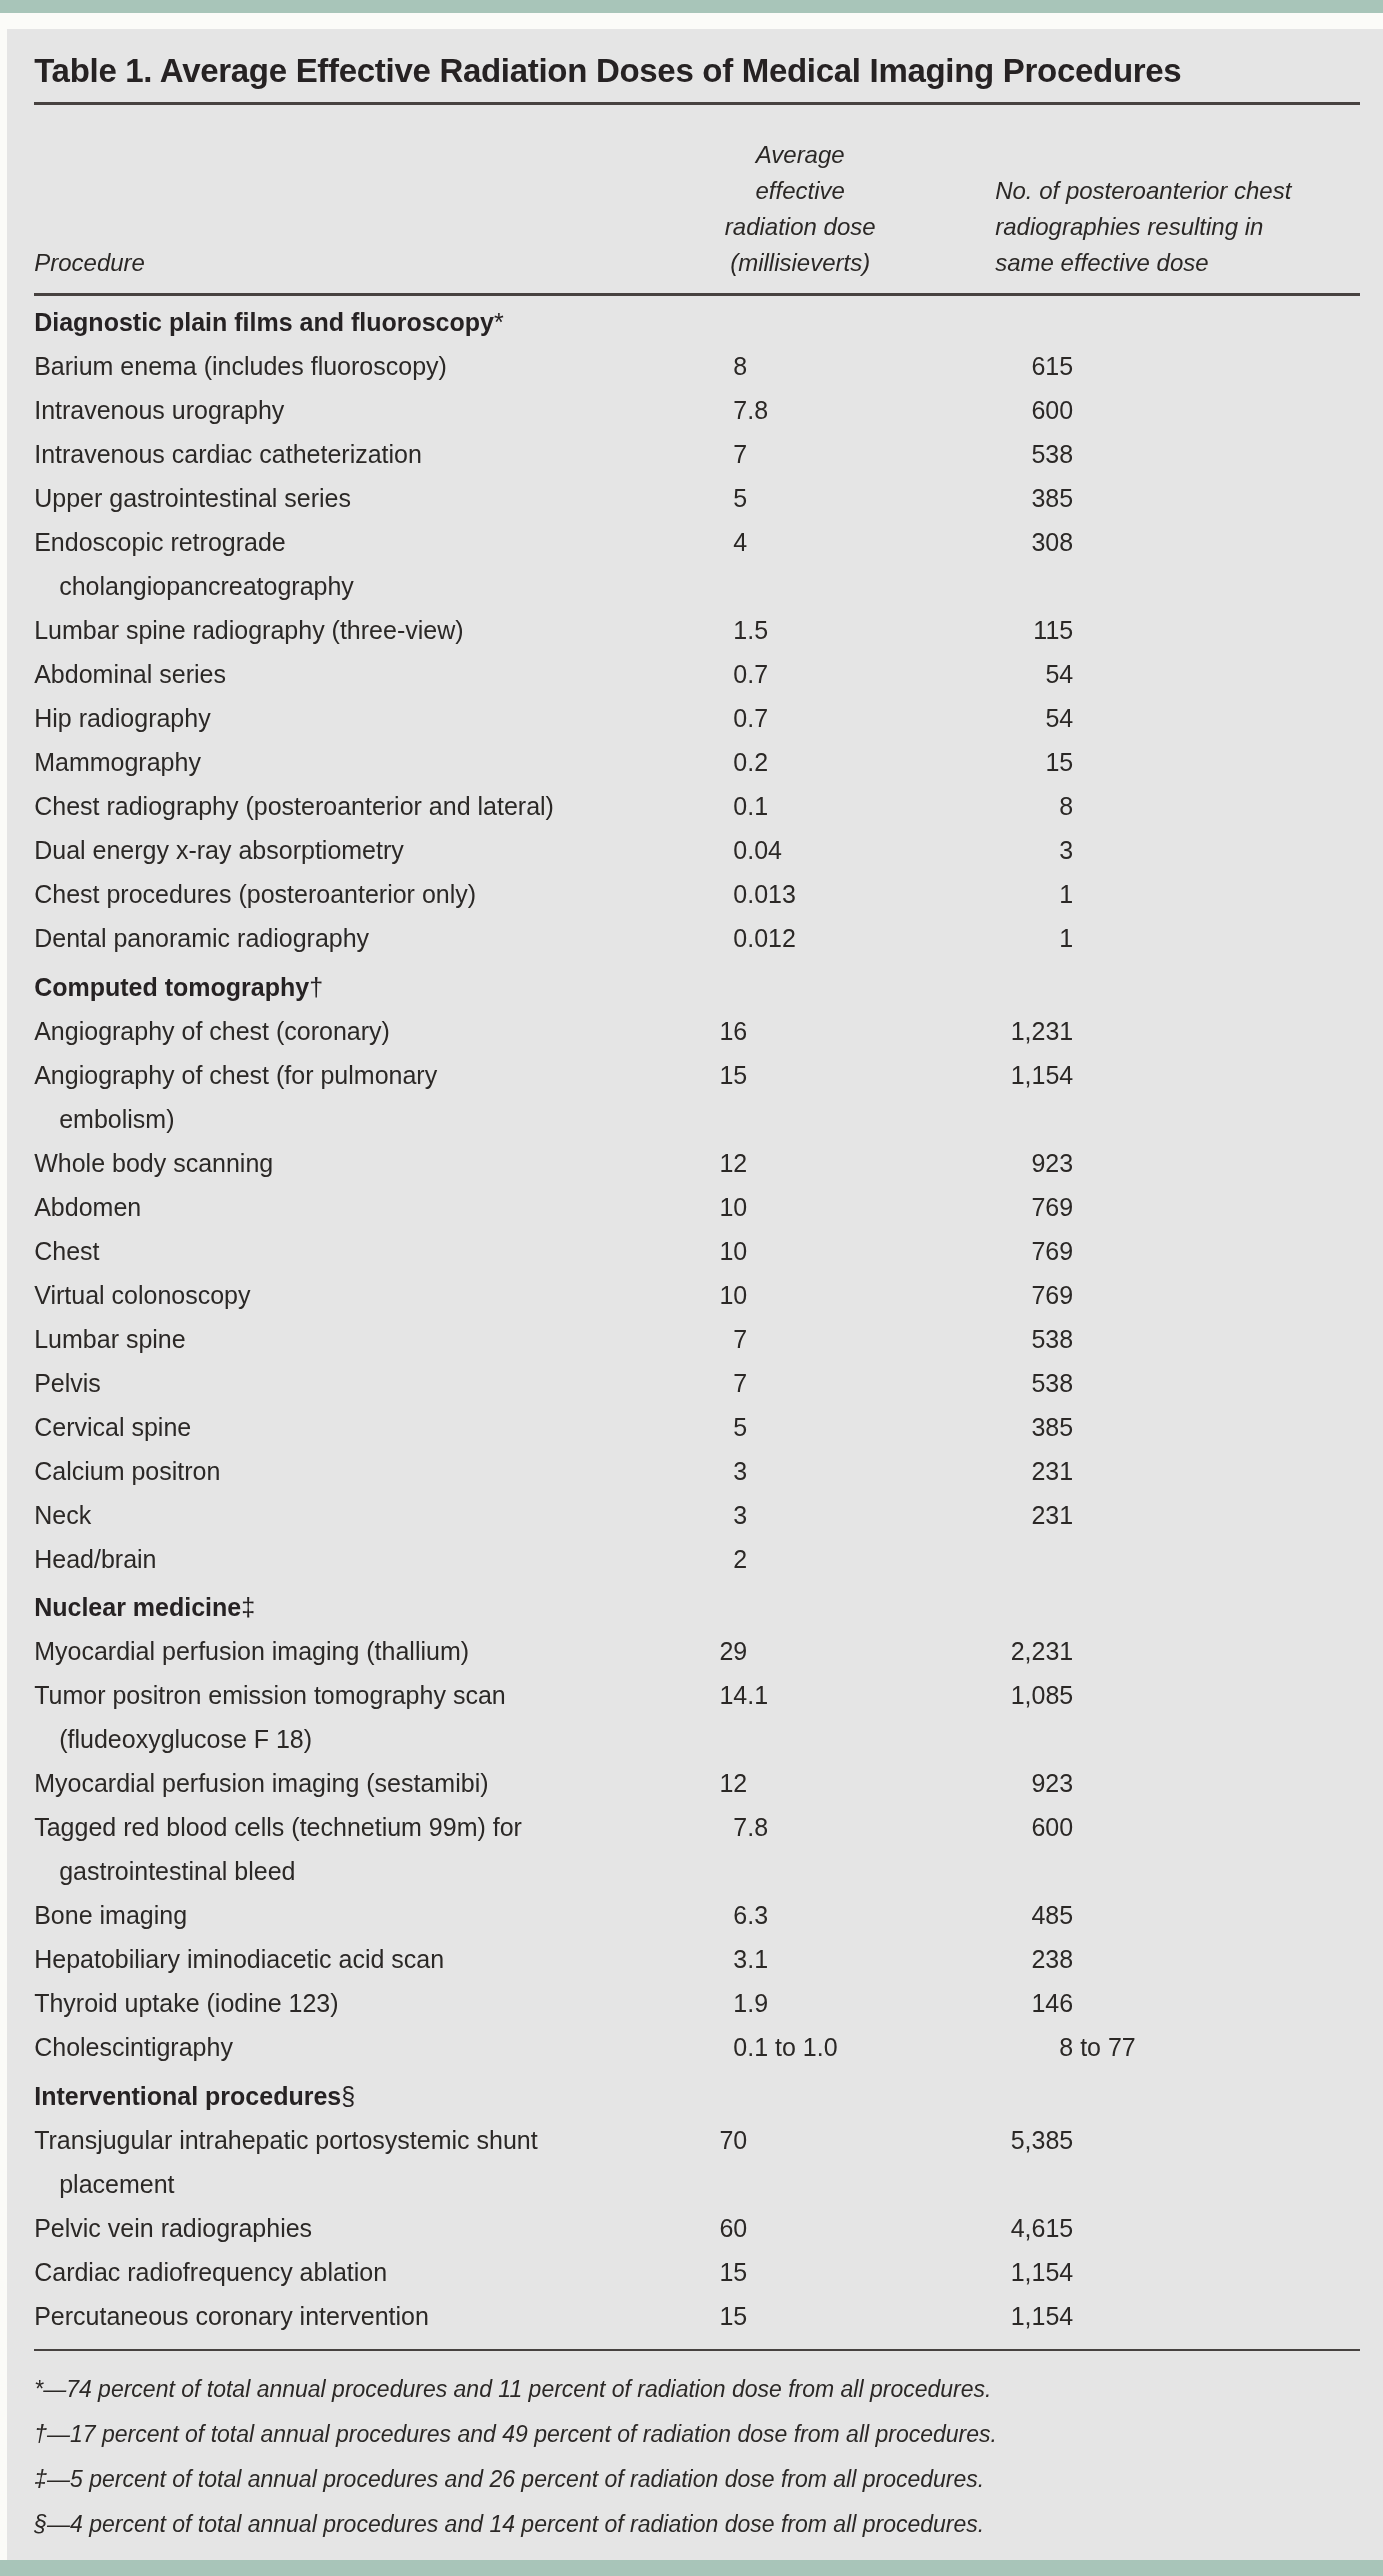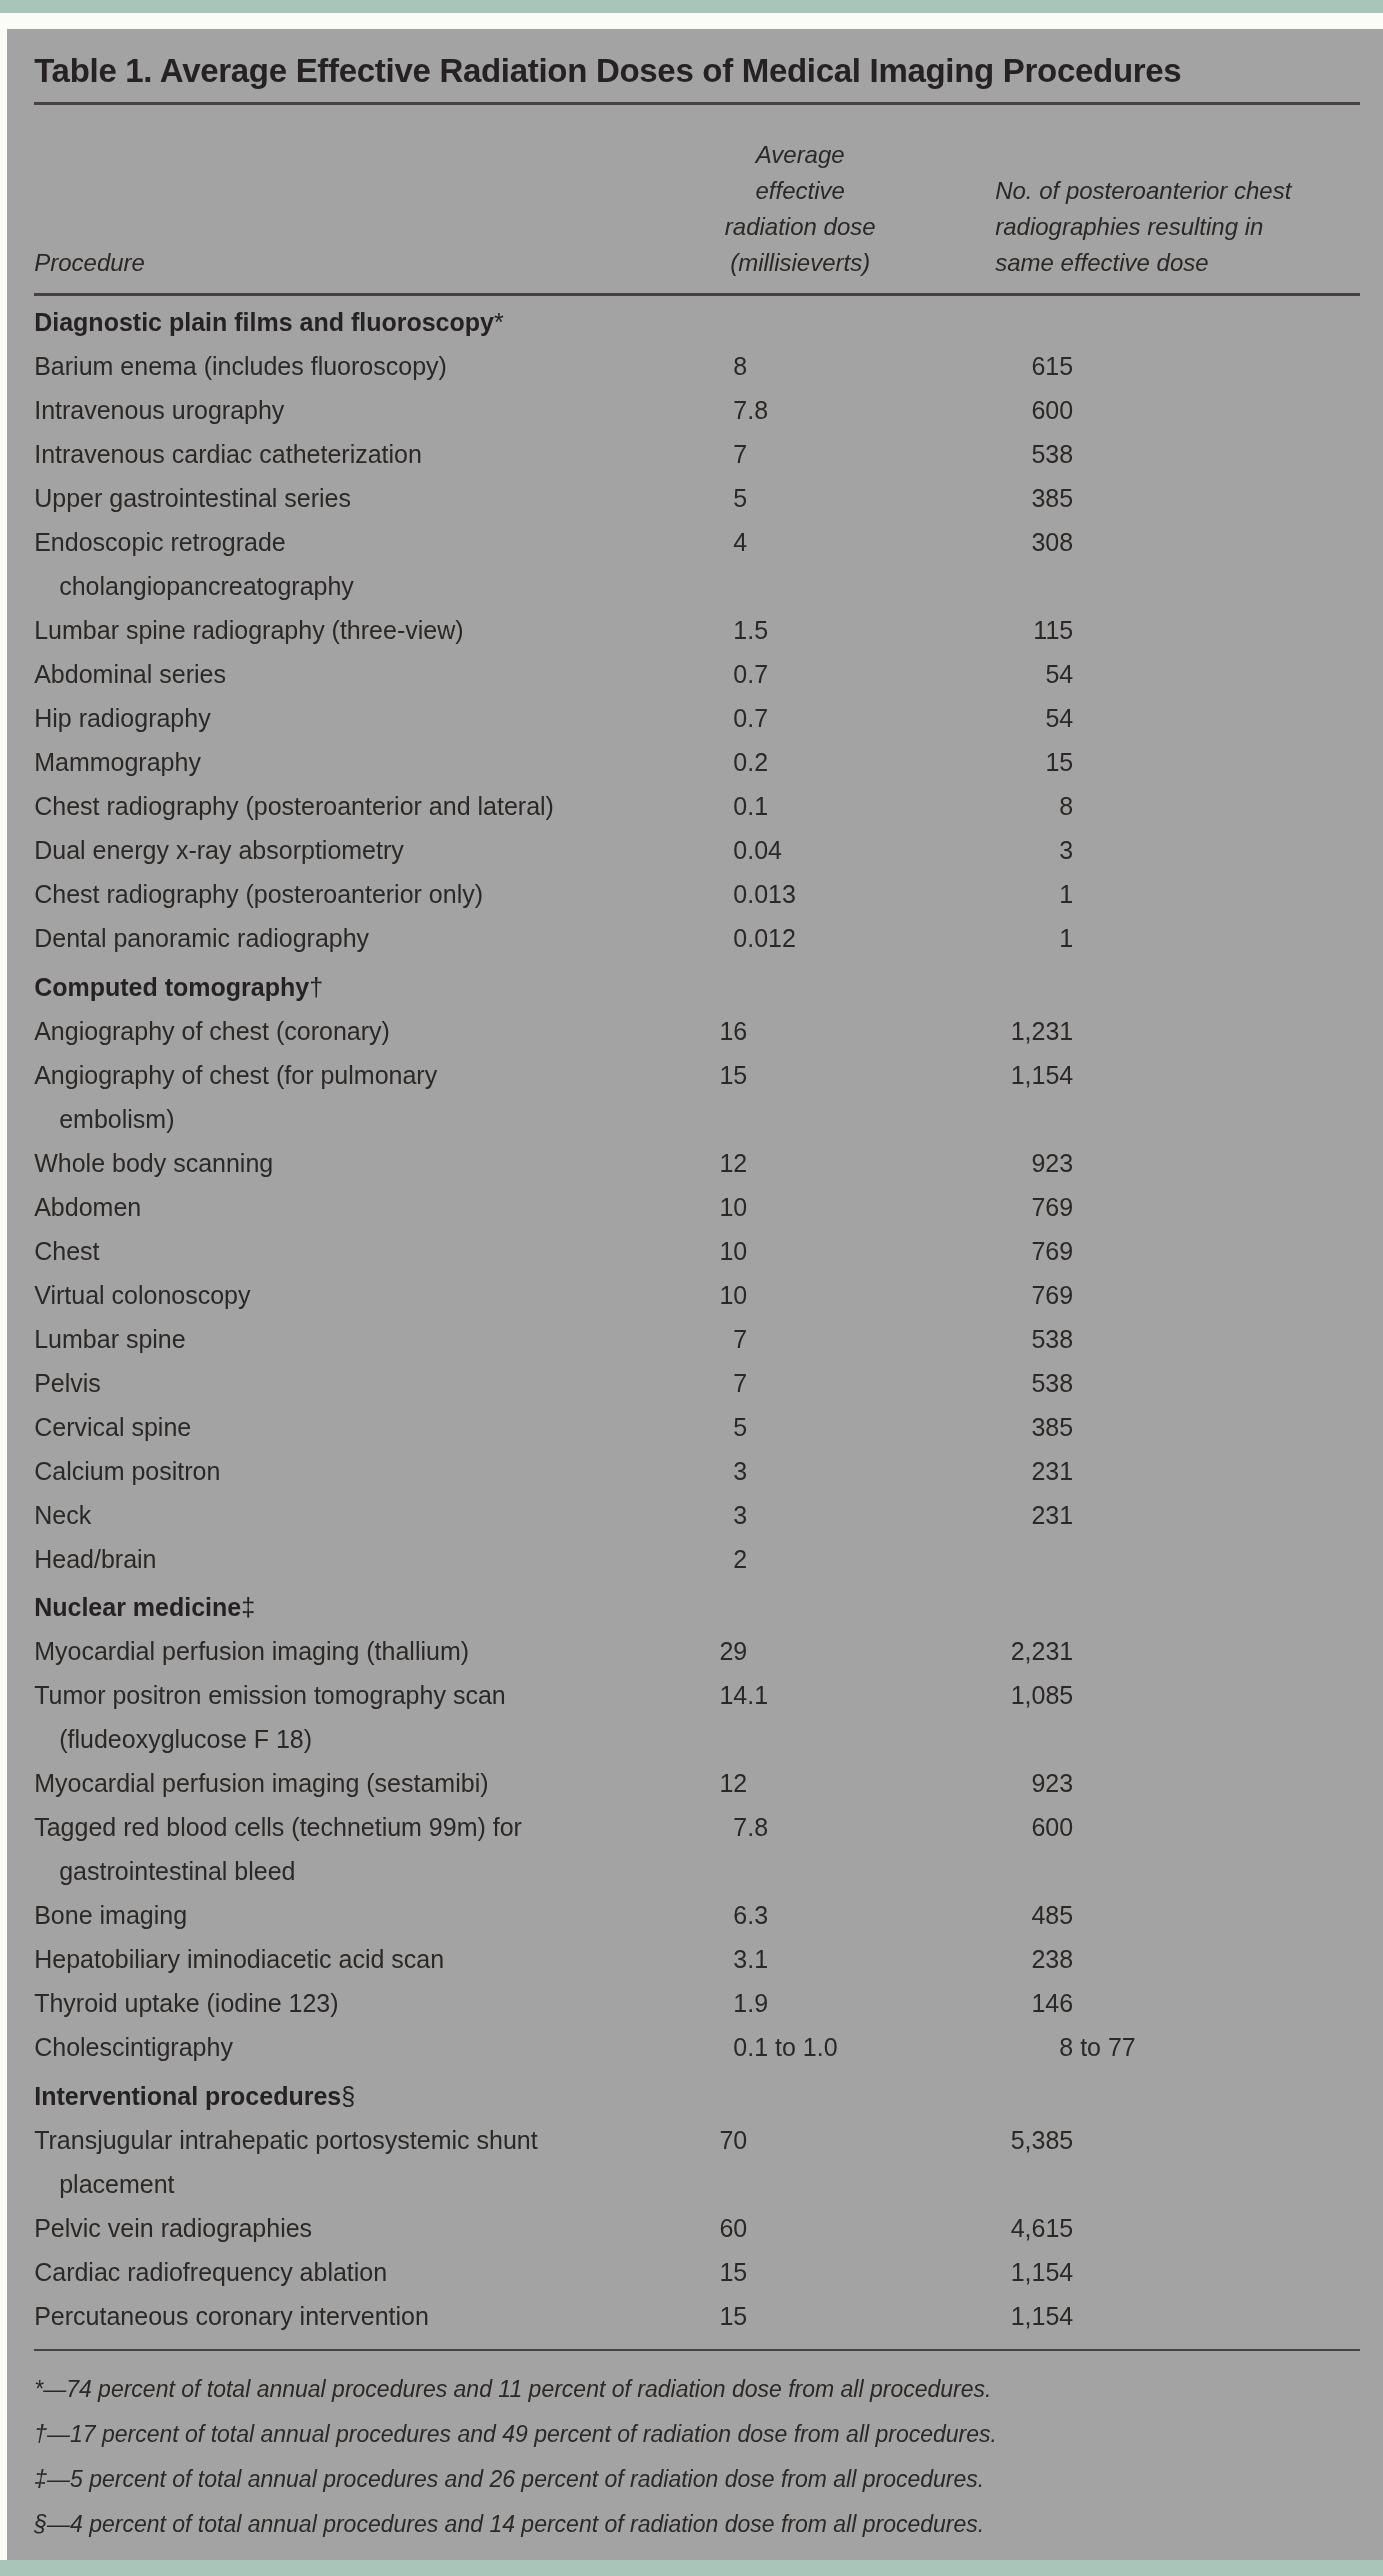--- a/index.html
+++ b/index.html
@@ -44,21 +44,21 @@
   .c-suf{white-space:pre;}
   .rule-foot{margin-top:10.7px;}
   .footnotes{margin-top:16px;font-style:italic;font-size:23px;line-height:45px;}
   .source{margin-top:7.2px;font-style:italic;font-size:23px;line-height:45px;}
 </style>
 </head>
 <body style="background: rgb(251, 251, 248);">
 
 <div class="top-bar" style="background: rgb(168, 197, 185);"></div>
 
-<div class="panel" style="background: #a3a3a3;">
+<div class="panel" style="background: #e5e5e5;">
   <div class="title">Table 1. Average Effective Radiation Doses of Medical Imaging Procedures</div>
   <div class="rule rule-title" style="background: rgb(71, 66, 64);"></div>
 
   <div class="header-row">
     <div class="h-proc">Procedure</div>
     <div class="h-dose">
       <div>Average effective</div>
       <div>radiation dose</div>
       <div>(millisieverts)</div>
     </div>
@@ -212,21 +212,21 @@
             <span class="d-int">0</span>
             <span class="d-frac">.04</span>
           </div>
           <div class="t-chest">
             <span class="c-main">3</span>
             <span class="c-suf"></span>
           </div>
         </div>
         <div class="trow">
           <div class="t-proc">
-            <div class="l1">Chest radiography (posteroanterior only)</div>
+            <div class="l1">Chest procedures (posteroanterior only)</div>
           </div>
           <div class="t-dose">
             <span class="d-int">0</span>
             <span class="d-frac">.013</span>
           </div>
           <div class="t-chest">
             <span class="c-main">1</span>
             <span class="c-suf"></span>
           </div>
         </div>

